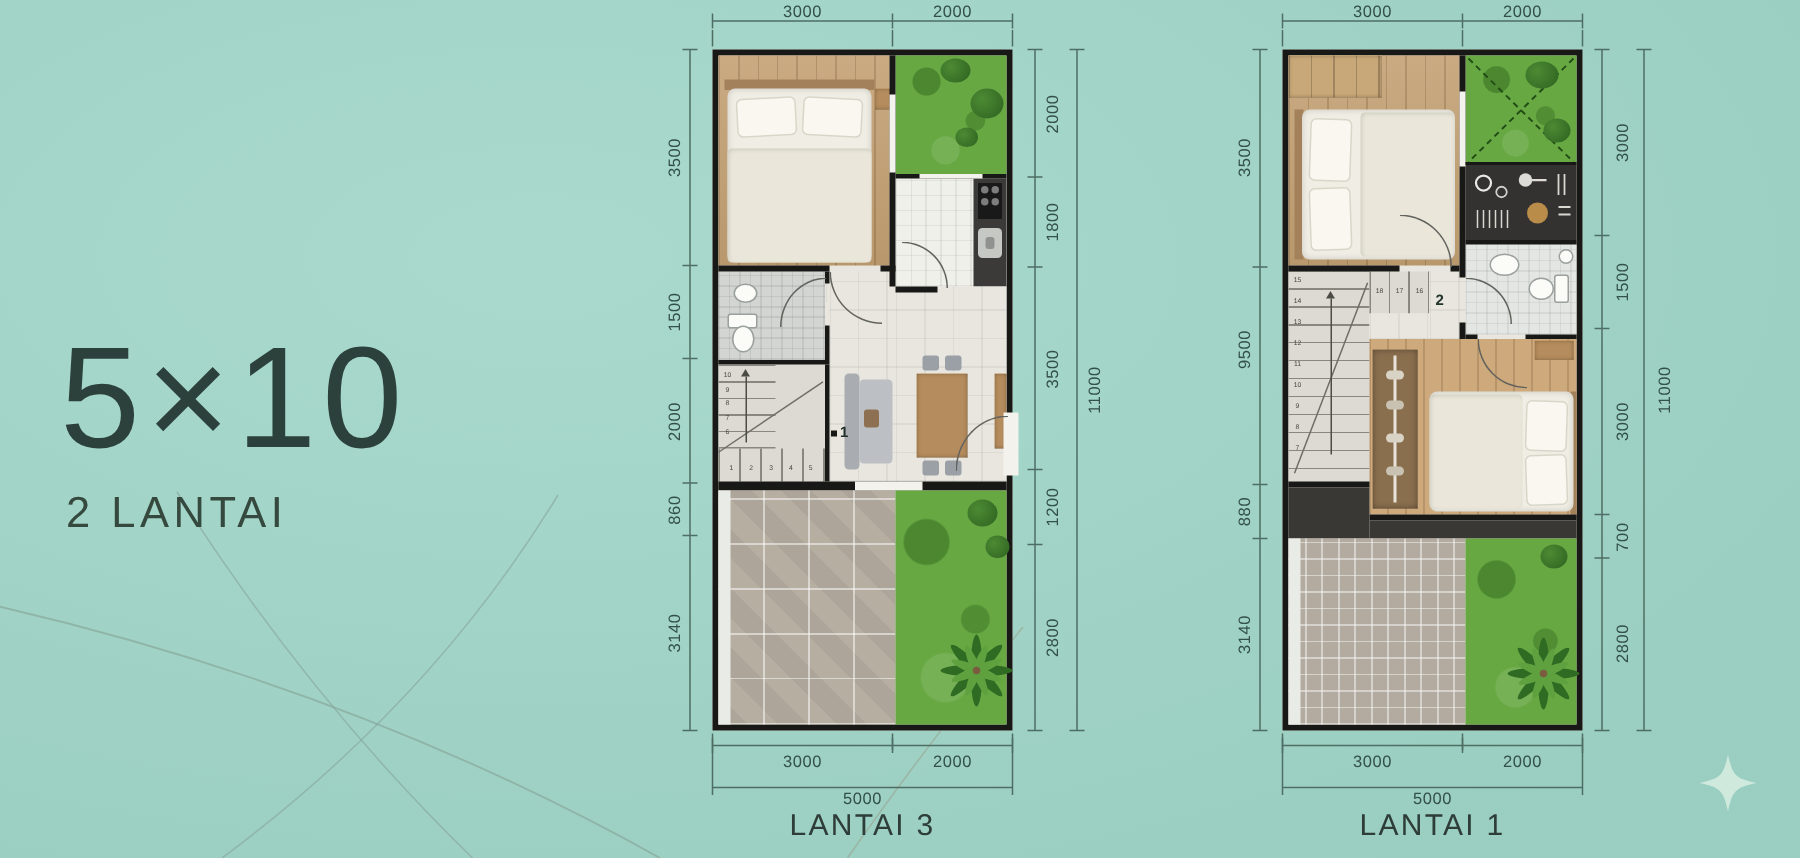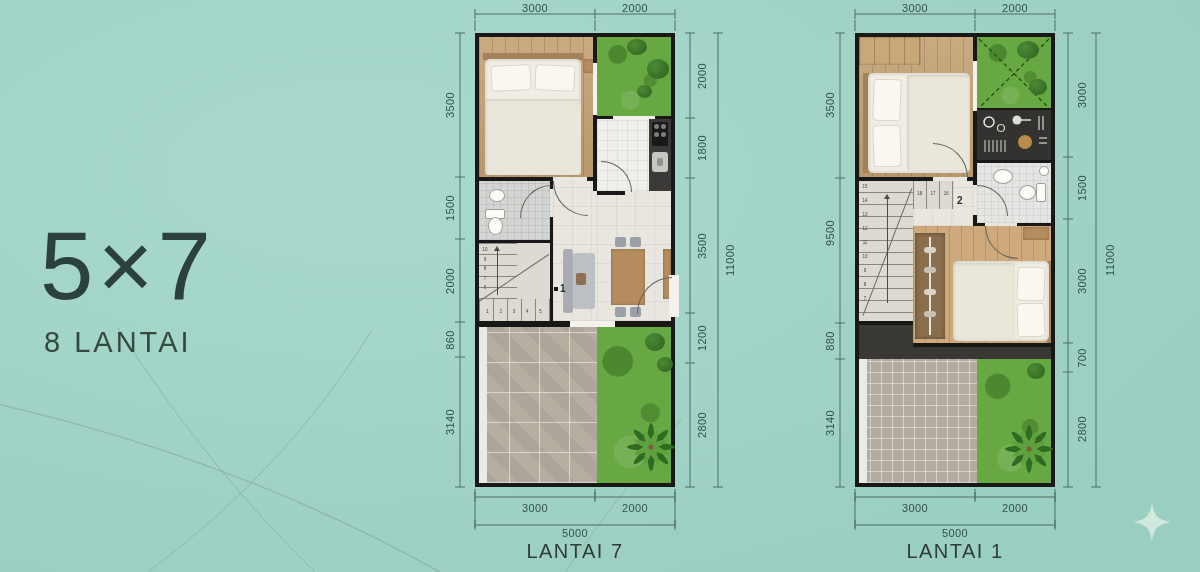--- a/index.html
+++ b/index.html
@@ -101,22 +101,22 @@
   <path d="M475 525 H675 M475 520 V530 M675 520 V530 M475 489 V528 M675 489 V528 M595 489 V500"></path>
 
   <path d="M855 14 H1055 M855 9 V19 M975 9 V19 M1055 9 V19 M855 20 V31 M975 20 V31 M1055 20 V31"></path>
   <path d="M840 33 V487 M835 33 H845 M835 178 H845 M835 323 H845 M835 359 H845 M835 487 H845"></path>
   <path d="M1068 33 V487 M1063 33 H1073 M1063 157 H1073 M1063 219 H1073 M1063 343 H1073 M1063 372 H1073 M1063 487 H1073"></path>
   <path d="M1096 33 V487 M1091 33 H1101 M1091 487 H1101"></path>
   <path d="M855 497 H1055 M855 492 V502 M975 492 V502 M1055 492 V502"></path>
   <path d="M855 525 H1055 M855 520 V530 M1055 520 V530 M855 489 V528 M1055 489 V528 M975 489 V500"></path>
 </svg>
 
-<div class="size-title">5×7</div>
-<div class="floors-subtitle">8 LANTAI</div>
+<div class="size-title">5×10</div>
+<div class="floors-subtitle">2 LANTAI</div>
 
 <div id="plan1" class="plan">
 
   <div class="room wood" style="left:0;top:0;width:114px;height:140px;"></div>
   <div class="room grass" style="left:118px;top:0;width:74px;height:79px;">
     <div class="bush" style="position:absolute;left:30px;top:2px;width:20px;height:16px;"></div>
     <div class="bush" style="position:absolute;left:50px;top:22px;width:22px;height:20px;"></div>
     <div class="bush" style="position:absolute;left:40px;top:48px;width:15px;height:13px;"></div>
   </div>
   <div class="room ktile" style="left:118px;top:79px;width:74px;height:75px;"></div>
@@ -373,21 +373,21 @@
 <span class="dim dimv" style="left:702px;top:76px;">2000</span>
 <span class="dim dimv" style="left:702px;top:148px;">1800</span>
 <span class="dim dimv" style="left:702px;top:246px;">3500</span>
 <span class="dim dimv" style="left:702px;top:338px;">1200</span>
 <span class="dim dimv" style="left:702px;top:425px;">2800</span>
 <span class="dim dimv" style="left:730px;top:260px;">11000</span>
 
 <span class="dim" style="left:535px;top:508px;">3000</span>
 <span class="dim" style="left:635px;top:508px;">2000</span>
 <span class="dim" style="left:575px;top:533px;">5000</span>
-<span class="lantai" style="left:575px;top:551px;">LANTAI 7</span>
+<span class="lantai" style="left:575px;top:551px;">LANTAI 3</span>
 
 <span class="dim" style="left:915px;top:8px;">3000</span>
 <span class="dim" style="left:1015px;top:8px;">2000</span>
 
 <span class="dim dimv" style="left:830px;top:105px;">3500</span>
 <span class="dim dimv" style="left:830px;top:233px;">9500</span>
 <span class="dim dimv" style="left:830px;top:341px;">880</span>
 <span class="dim dimv" style="left:830px;top:423px;">3140</span>
 
 <span class="dim dimv" style="left:1082px;top:95px;">3000</span>

